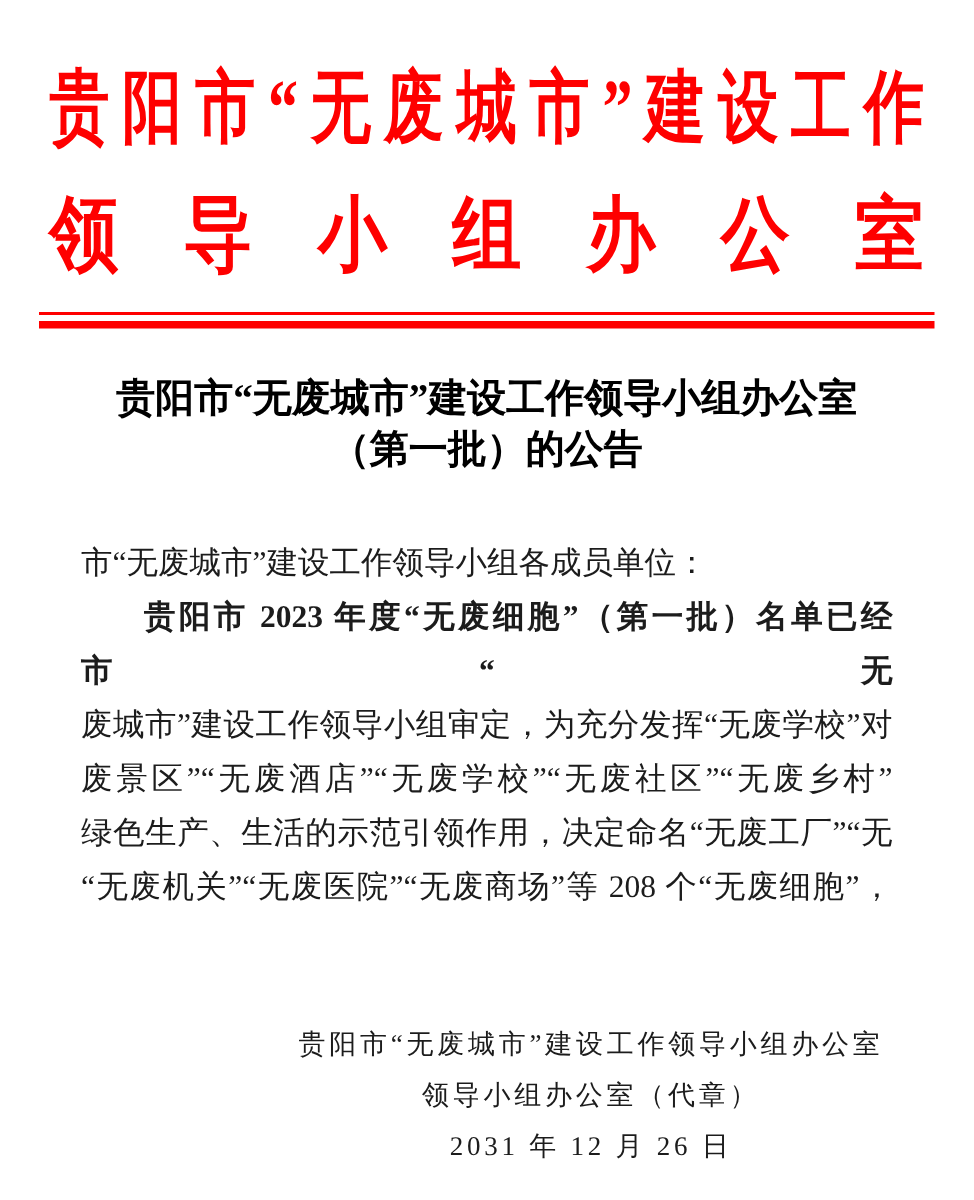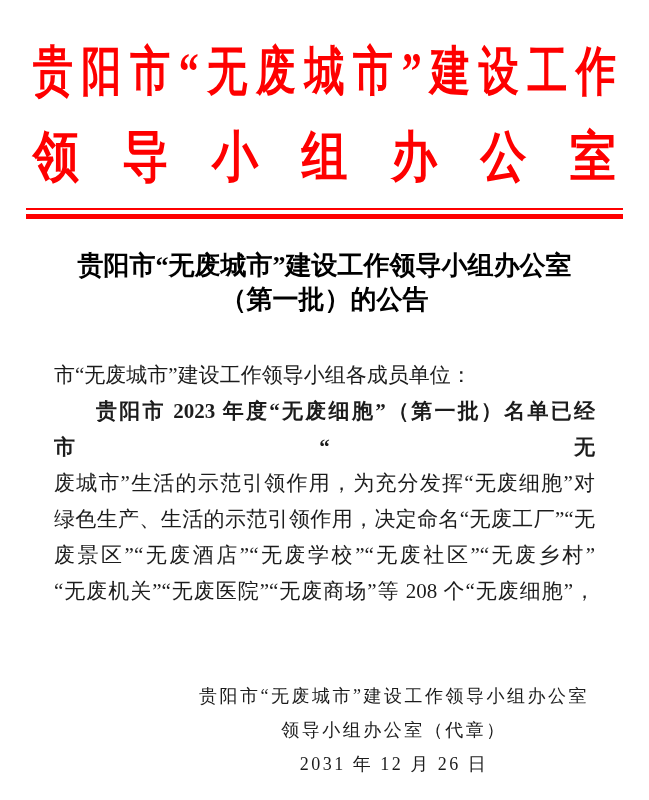--- a/index.html
+++ b/index.html
@@ -119,23 +119,23 @@
 
   <div class="doc-title">
       <div class="title-line first">贵阳市“无废城市”建设工作领导小组办公室</div>
       <div class="title-line last">（第一批）的公告</div>
     </div>
 
   <div class="content">
     <div class="salutation">市“无废城市”建设工作领导小组各成员单位：</div>
     <div class="paragraph">
         <div class="para-line first">贵阳市 2023 年度“无废细胞”（第一批）名单已经市“无</div>
-        <div class="para-line">废城市”生活的示范引领作用，为充分发挥“无废细胞”对</div>
+        <div class="para-line">废城市”建设工作领导小组审定，为充分发挥“无废学校”对</div>
+        <div class="para-line">废景区”“无废酒店”“无废学校”“无废社区”“无废乡村”</div>
         <div class="para-line">绿色生产、生活的示范引领作用，决定命名“无废工厂”“无</div>
-        <div class="para-line">废景区”“无废酒店”“无废学校”“无废社区”“无废乡村”</div>
         <div class="para-line">“无废机关”“无废医院”“无废商场”等 208 个“无废细胞”，</div>
       </div>
   </div>
 
   <div class="signature">
     <div class="sig-line">贵阳市“无废城市”建设工作领导小组办公室</div>
     <div class="sig-line">领导小组办公室（代章）</div>
     <div class="sig-line">2031 年 12 月 26 日</div>
   </div>
 

